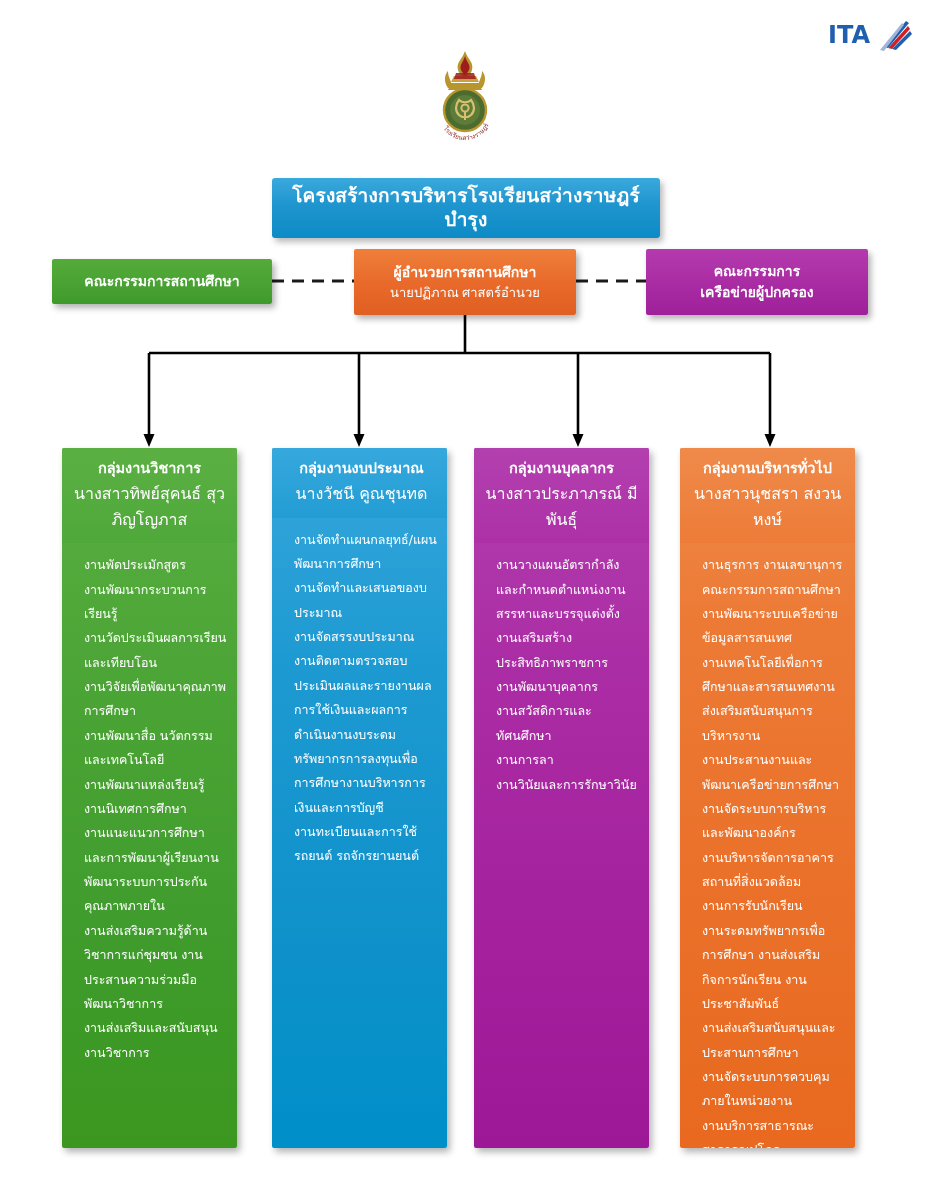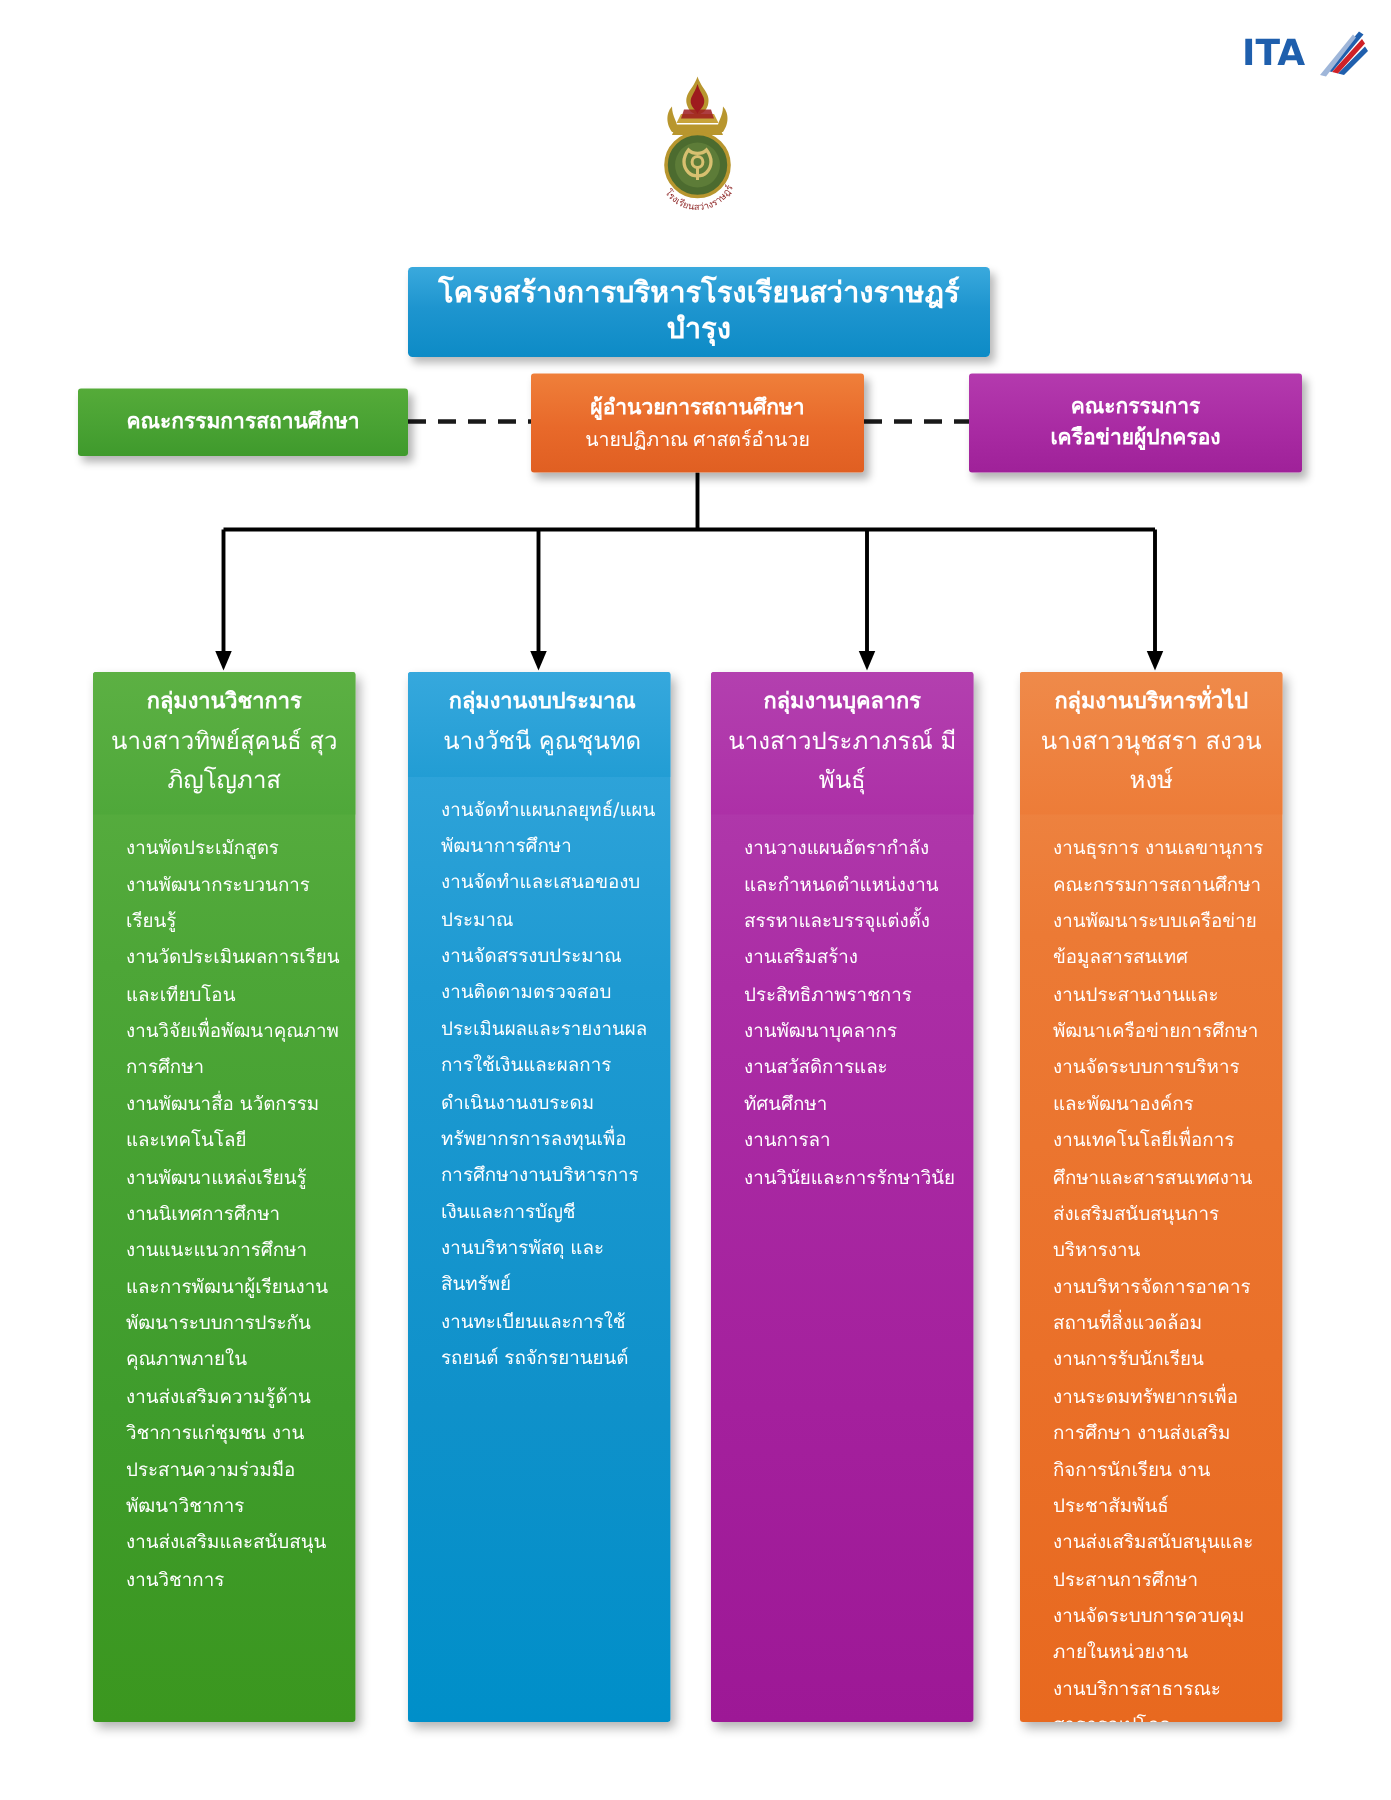--- a/index.html
+++ b/index.html
@@ -253,21 +253,20 @@
   <div class="dept dept-budget">
     <div class="dept-head">
       <div class="h1">กลุ่มงานงบประมาณ</div>
       <div class="h2">นางวัชนี คูณชุนทด</div>
     </div>
     <div class="dept-body">
       <div class="item">งานจัดทำแผนกลยุทธ์/แผนพัฒนาการศึกษา</div>
       <div class="item">งานจัดทำและเสนอของบประมาณ</div>
       <div class="item">งานจัดสรรงบประมาณ</div>
       <div class="item">งานติดตามตรวจสอบประเมินผลและรายงานผลการใช้เงินและผลการดำเนินงานงบระดมทรัพยากรการลงทุนเพื่อการศึกษางานบริหารการเงินและการบัญชี</div>
-      <div class="item">งานบริหารพัสดุ และสินทรัพย์</div>
       <div class="item">งานทะเบียนและการใช้รถยนต์ รถจักรยานยนต์</div>
     </div>
   </div>
 
   <div class="dept dept-personnel">
     <div class="dept-head">
       <div class="h1">กลุ่มงานบุคลากร</div>
       <div class="h2">นางสาวประภาภรณ์ มีพันธุ์</div>
     </div>
     <div class="dept-body">
@@ -281,22 +280,22 @@
   </div>
 
   <div class="dept dept-general">
     <div class="dept-head">
       <div class="h1">กลุ่มงานบริหารทั่วไป</div>
       <div class="h2">นางสาวนุชสรา สงวนหงษ์</div>
     </div>
     <div class="dept-body">
       <div class="item">งานธุรการ งานเลขานุการคณะกรรมการสถานศึกษา</div>
       <div class="item">งานพัฒนาระบบเครือข่ายข้อมูลสารสนเทศ</div>
+      <div class="item">งานเทคโนโลยีเพื่อการศึกษาและสารสนเทศงานส่งเสริมสนับสนุนการบริหารงาน</div>
       <div class="item">งานประสานงานและพัฒนาเครือข่ายการศึกษางานจัดระบบการบริหารและพัฒนาองค์กร</div>
-      <div class="item">งานเทคโนโลยีเพื่อการศึกษาและสารสนเทศงานส่งเสริมสนับสนุนการบริหารงาน</div>
       <div class="item">งานบริหารจัดการอาคารสถานที่สิ่งแวดล้อม</div>
       <div class="item">งานการรับนักเรียน</div>
       <div class="item">งานระดมทรัพยากรเพื่อการศึกษา งานส่งเสริมกิจการนักเรียน งานประชาสัมพันธ์</div>
       <div class="item">งานส่งเสริมสนับสนุนและประสานการศึกษา</div>
       <div class="item">งานจัดระบบการควบคุมภายในหน่วยงาน</div>
       <div class="item">งานบริการสาธารณะสาธารณูปโภค</div>
     </div>
   </div>
 
 </div>

